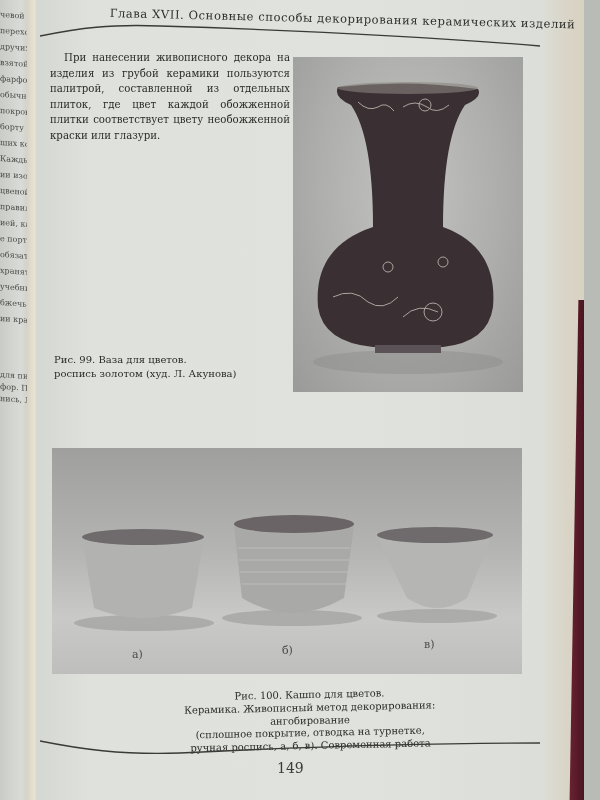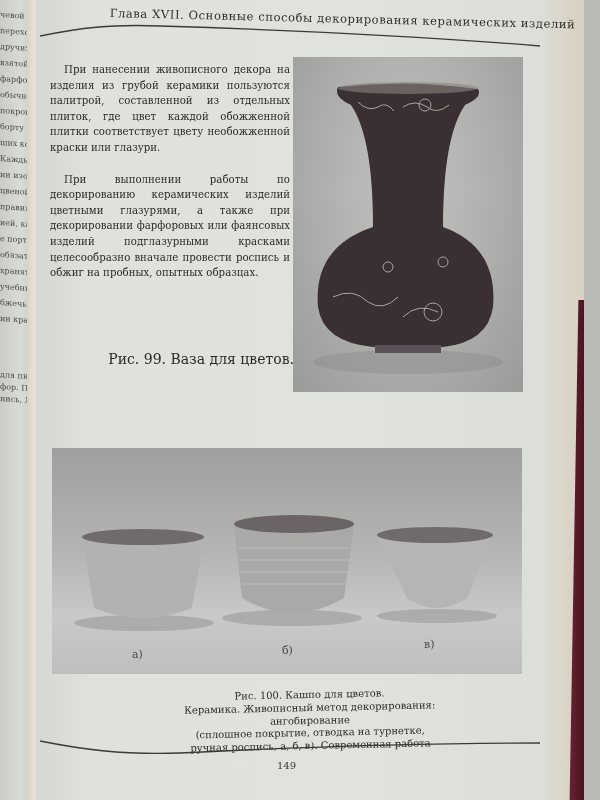--- a/index.html
+++ b/index.html
@@ -36,45 +36,45 @@
     position:absolute; left:110px; top:6px; width:460px;
     font-size:11.5px; color:#2f302e; letter-spacing:0.6px;
     transform:rotate(1.4deg); transform-origin:left top; white-space:nowrap;
   }
   .rule-top { position:absolute; left:40px; top:24px; }
   .body-text {
     position:absolute; left:50px; top:46px; width:240px;
     font-size:10.2px; line-height:15.6px; color:#2b2c2a;
     text-align:justify;
   }
-  .body-text p { margin:16px 0 3px 0; text-indent:14px; }
+  .body-text p { margin:4px 0 3px 0; text-indent:14px; }
   .caption-99 {
     position:absolute; left:54px; top:353px; width:240px;
-    font-size:14px; line-height:13.5px; color:#2b2c2a; text-align:right;
+    font-size:10px; line-height:13.5px; color:#2b2c2a; text-align:left;
   }
   .fig-99 {
     position:absolute; left:293px; top:57px; width:230px; height:335px;
     background:radial-gradient(ellipse at 50% 40%,#c3c4c1 0%,#aeafac 55%,#9a9b98 100%);
   }
   .fig-100 {
     position:absolute; left:52px; top:448px; width:470px; height:226px;
     background:linear-gradient(180deg,#9fa09d 0%,#b4b5b2 45%,#c9cac7 75%,#bebfbc 100%);
   }
   .pot-label {
     position:absolute; font-size:11px; color:#4a4b48;
   }
   .caption-100 {
     position:absolute; left:170px; top:689px; width:280px;
     font-size:10px; line-height:12.8px; color:#2b2c2a; text-align:center;
     transform:rotate(-1.2deg);
   }
   .caption-100 .l1 { display:block; }
   .rule-bottom { position:absolute; left:40px; top:735px; }
   .page-number {
-    position:absolute; left:277px; top:760px; font-size:10px; color:#3a3b39;
+    position:absolute; left:277px; top:760px; font-size:14px; color:#3a3b39;
   }
 </style>
 </head>
 <body>
 
 <div class="left-page">
   <div class="frag" style="top:10px">чевой</div>
   <div class="frag" style="top:26px">переход</div>
   <div class="frag" style="top:42px">дручих</div>
   <div class="frag" style="top:58px">взятой</div>
@@ -104,21 +104,20 @@
   <div class="spine"></div>
 </div>
 
 <div class="running-head">Глава XVII. Основные способы декорирования керамических изделий</div>
 <svg class="rule-top" width="500" height="30">
   <path d="M0 12 C 40 4, 70 0, 120 2 C 250 6, 380 12, 500 22" stroke="#3a3b39" stroke-width="1.3" fill="none"></path>
 </svg>
 
 <div class="body-text">
   <p>При нанесении живописного декора на изделия из грубой керамики пользуются палитрой, составленной из отдельных плиток, где цвет каждой обожженной плитки соответствует цвету необожженной краски или глазури.</p>
-  <p>При выполнении работы по декорированию керамических изделий цветными глазурями, а также при декорировании фарфоровых или фаянсовых изделий подглазурными красками целесообразно вначале провести роспись и обжиг на пробных, опытных образцах.</p>
 </div>
 
 <div class="fig-99">
   <svg width="230" height="335" viewBox="0 0 230 335">
     <ellipse cx="115" cy="305" rx="95" ry="12" fill="#8d8e8b" opacity="0.5"></ellipse>
     <path d="M45 30 Q115 22 185 32 Q190 40 172 48 Q150 80 150 170 Q205 190 200 250 Q195 285 150 290 L80 290 Q30 285 25 250 Q20 190 80 170 Q80 80 58 48 Q40 40 45 30 Z" fill="#3a2f33"></path>
     <ellipse cx="115" cy="31" rx="70" ry="6" fill="#8a8580" opacity="0.6"></ellipse>
     <g stroke="#c8c2b6" stroke-width="1" fill="none" opacity="0.8">
       <path d="M65 45 q10 10 20 5 q8 -6 16 4"></path>
       <path d="M110 50 q12 -8 24 0 q10 8 22 -2"></path>
@@ -128,20 +127,21 @@
       <circle cx="140" cy="255" r="9"></circle>
       <circle cx="95" cy="210" r="5"></circle>
       <circle cx="150" cy="205" r="5"></circle>
     </g>
     <rect x="82" y="288" width="66" height="8" fill="#5a5256"></rect>
   </svg>
 </div>
 
 <div class="caption-99">
   <div>Рис. 99. Ваза для цветов.</div>
+  <div>роспись золотом (худ. Л. Акунова)</div>
 </div>
 
 <div class="fig-100">
   <svg width="470" height="226" viewBox="0 0 470 226">
     <ellipse cx="92" cy="175" rx="70" ry="8" fill="#8f908d" opacity="0.5"></ellipse>
     <ellipse cx="240" cy="170" rx="70" ry="8" fill="#8f908d" opacity="0.5"></ellipse>
     <ellipse cx="385" cy="168" rx="60" ry="7" fill="#8f908d" opacity="0.5"></ellipse>
     <path d="M30 90 Q90 78 152 90 L140 160 Q90 180 42 160 Z" fill="#b2b3b0"></path>
     <ellipse cx="91" cy="89" rx="61" ry="8" fill="#6f6a6c"></ellipse>
     <path d="M182 78 Q240 62 302 78 L292 150 Q240 180 190 150 Z" fill="#a9aaa7"></path>

